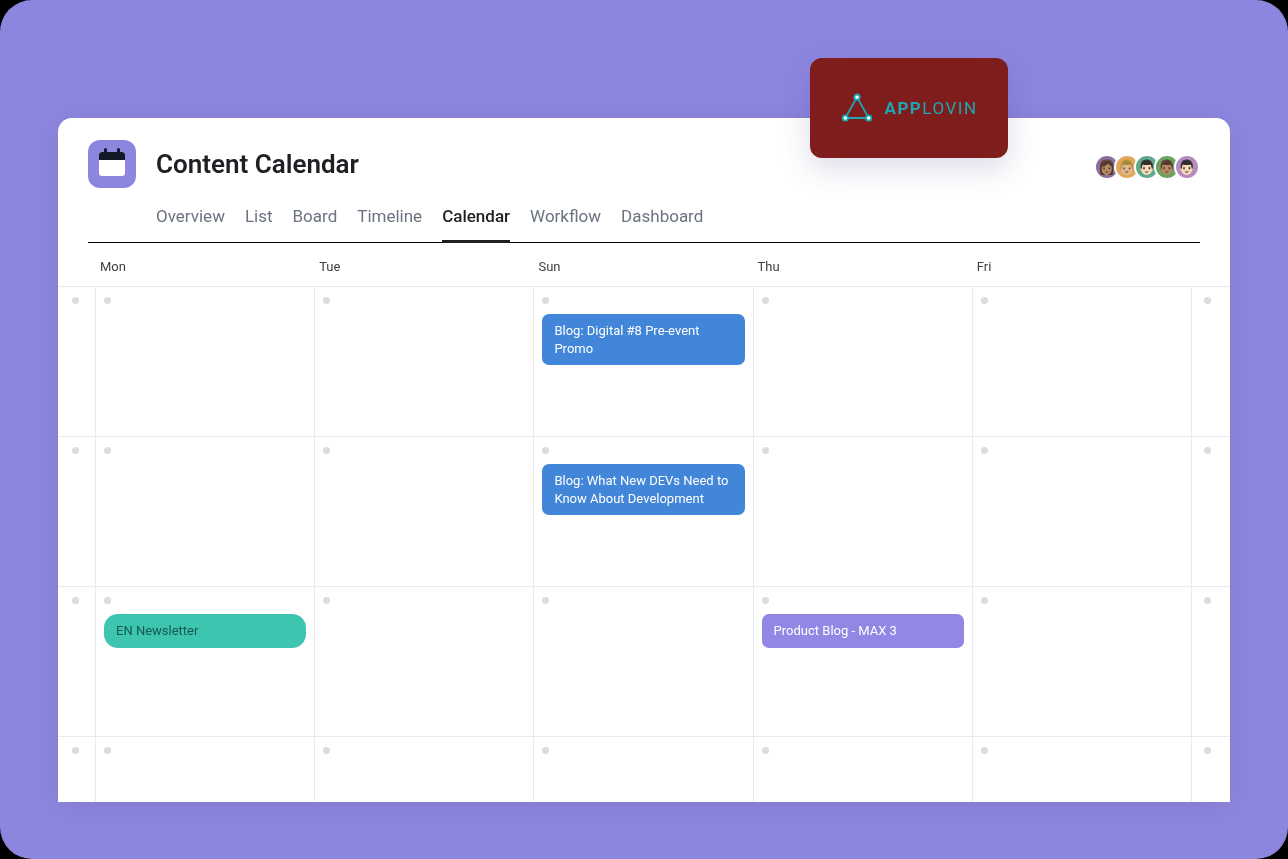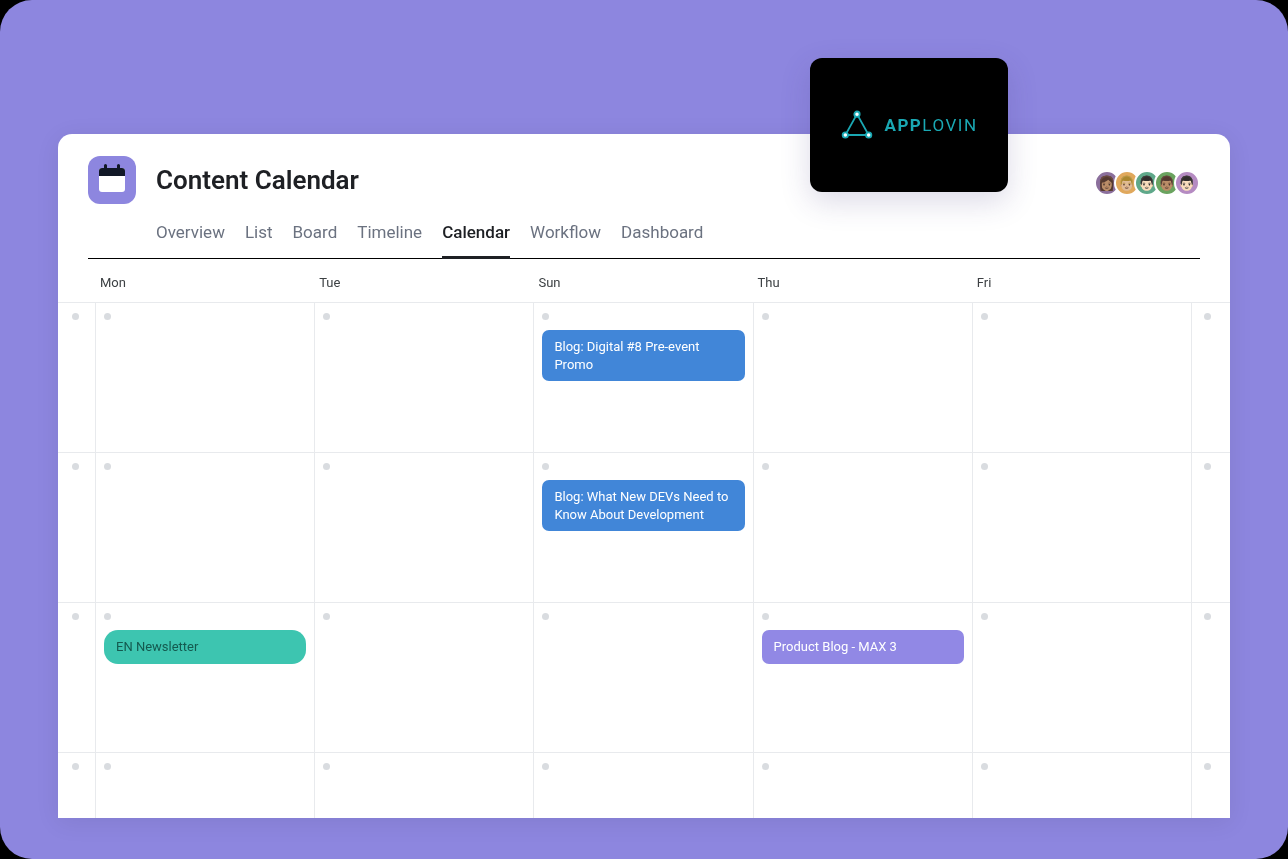--- a/index.html
+++ b/index.html
@@ -13,21 +13,21 @@
 .outer-bg {
   width: 1288px;
   height: 859px;
   background: #8d86df;
   border-radius: 32px;
   position: relative;
 }
 .app-window {
   position: absolute;
   left: 58px;
-  top: 134px;
+  top: 118px;
   width: 1172px;
   height: 684px;
   background: #fff;
   border-radius: 14px 14px 0 0;
   overflow: hidden;
   box-shadow: 0 4px 24px rgba(0,0,0,0.08);
 }
 .header {
   padding: 22px 30px 0 30px;
   position: relative;
@@ -166,22 +166,22 @@
   cursor: pointer;
 }
 .event.blue { background: #4186d8; }
 .event.teal { background: #3dc5b0; color: #145a4f; border-radius: 14px; }
 .event.purple { background: #9188e5; }
 .logo-card {
   position: absolute;
   left: 810px;
   top: 58px;
   width: 198px;
-  height: 134px;
-  background: #000000;
+  height: 100px;
+  background: #7f1d1d;
   border-radius: 12px;
   box-shadow: 0 10px 30px rgba(60,50,120,0.18);
   display: flex;
   align-items: center;
   justify-content: center;
   gap: 10px;
 }
 .logo-tri {
   width: 34px;
   height: 30px;

